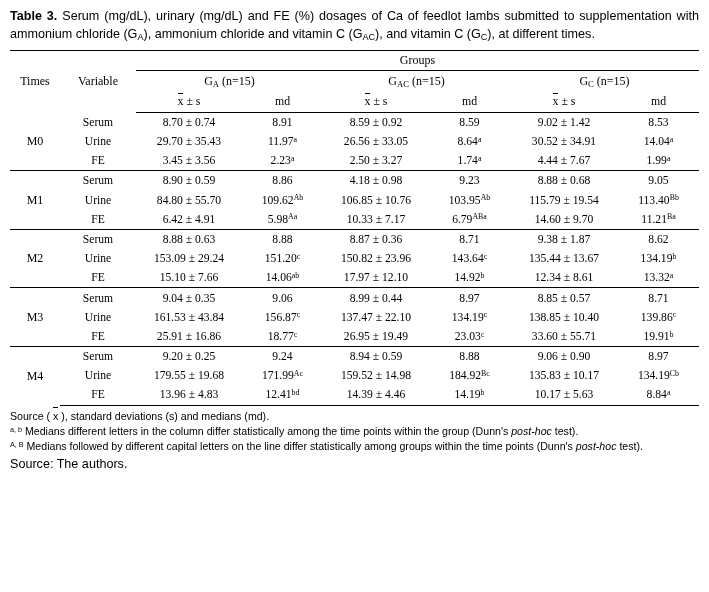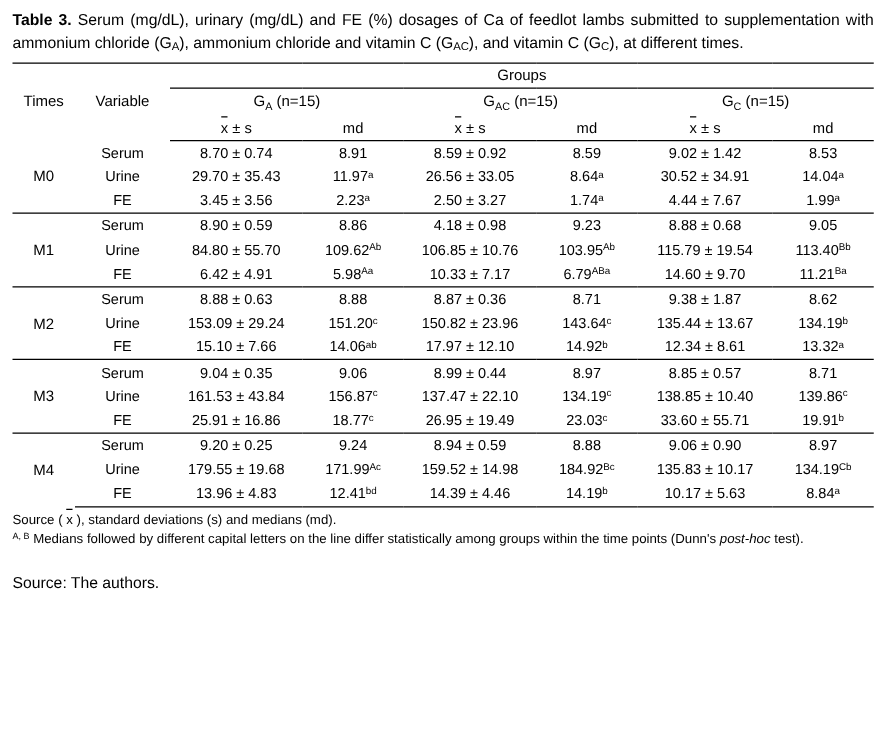--- a/index.html
+++ b/index.html
@@ -39,21 +39,21 @@
   }
   sup {
     font-size: 0.68em;
     vertical-align: baseline;
     position: relative;
     top: -0.42em;
   }
   table.maintbl {
     width: 689px;
     border-collapse: collapse;
-    font-family: Liberation Sans, sans-serif;
+    font-family: Liberation Serif, serif;
     font-size: 11.6px;
   }
   table.maintbl td, table.maintbl th {
     padding: 0;
     text-align: center;
     vertical-align: middle;
     font-weight: normal;
   }
   .rule-top td {
     border-top: 1.6px solid #000;
@@ -114,21 +114,21 @@
     line-height: 1.34;
     margin-top: 3px;
   }
   .notes p {
     margin: 0 0 1px 0;
     text-align: justify;
   }
   .source {
     font-family: "Liberation Sans", sans-serif;
     font-size: 12.6px;
-    margin-top: 21px;
+    margin-top: 4px;
   }
   .it { font-style: italic; }
 </style>
 </head>
 <body>
 
 <div class="page">
 
   <p class="caption">
     <span class="lbl">Table 3.</span><span> Serum (mg/dL), urinary (mg/dL) and FE (%) dosages of Ca of feedlot lambs submitted to supplementation with ammonium chloride (G</span><sub>A</sub><span>), ammonium chloride and vitamin C (G</span><sub>AC</sub><span>), and vitamin C (G</span><sub>C</sub><span>), at different times.</span>
@@ -311,18 +311,19 @@
         <td>14.39 ± 4.46</td>
         <td><span>14.19</span><sup>b</sup></td>
         <td>10.17 ± 5.63</td>
         <td><span>8.84</span><sup>a</sup></td>
       </tr>
     </tbody>
   </table>
 
   <div class="notes">
     <p><span>Source ( </span><span class="xbar">x</span><span> ), standard deviations (s) and medians (md).</span></p>
+    <p><sup>a, b</sup><span> Medians different letters in the column differ statistically among the time points within the group (Dunn's </span><span class="it">post-hoc</span><span> test).</span></p>
     <p><sup>A, B</sup><span> Medians followed by different capital letters on the line differ statistically among groups within the time points (Dunn's </span><span class="it">post-hoc</span><span> test).</span></p>
   </div>
 
   <div class="source">Source: The authors.</div>
 
 </div>
 
 </body></html>

